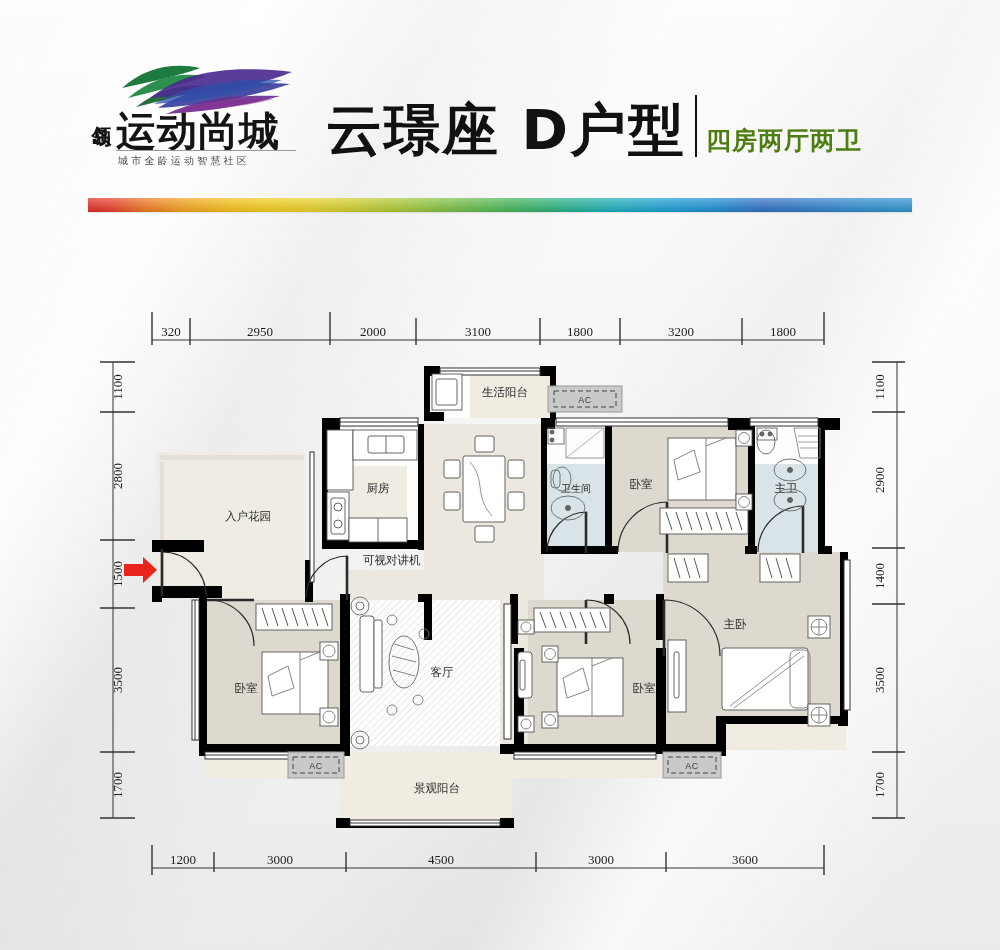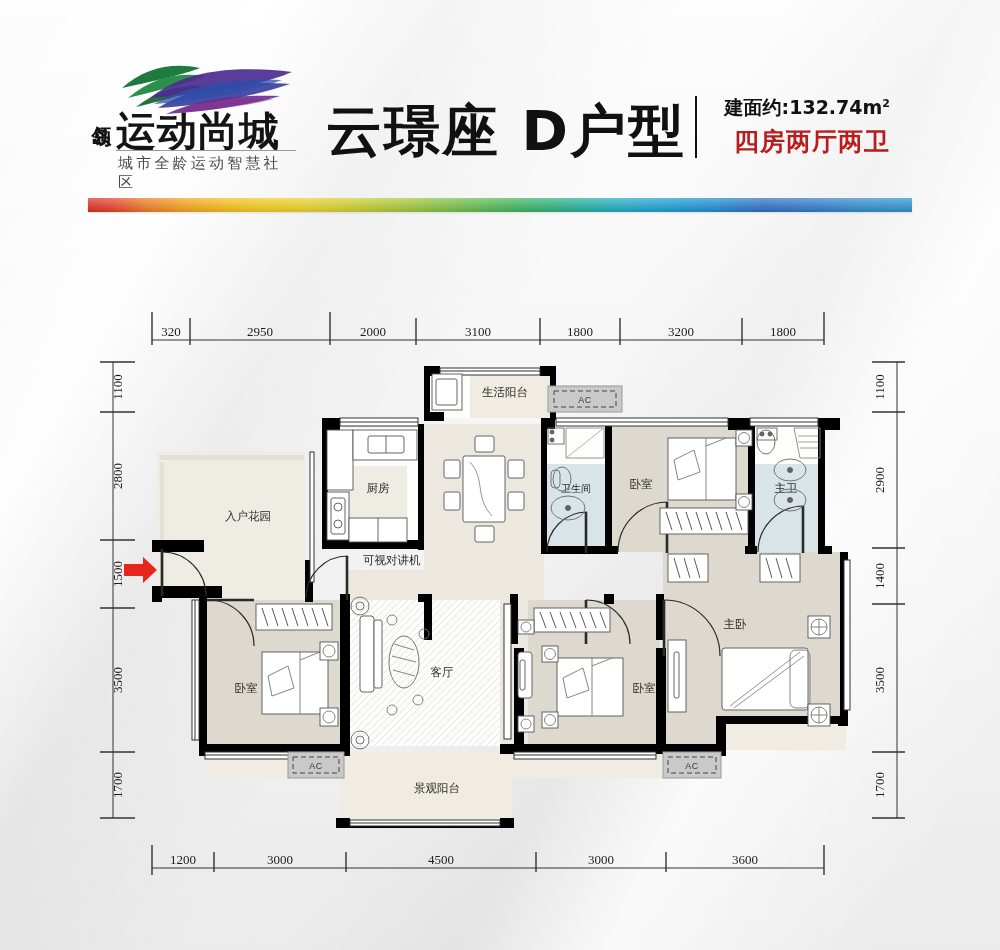--- a/index.html
+++ b/index.html
@@ -21,34 +21,34 @@
   
   .header{position:absolute;left:0;top:0;width:1000px;height:190px;}
   .logo{position:absolute;left:84px;top:58px;width:215px;height:112px;}
   .swoosh{position:absolute;left:30px;top:0;width:185px;height:58px;}
   .logo-cn{position:absolute;left:8px;top:52px;display:flex;align-items:flex-start;}
   .logo-ld{font-size:20px;line-height:20px;font-weight:bold;color:#111;
      writing-mode:vertical-rl;letter-spacing:1px;height:48px;margin-right:4px;
      font-family:"DejaVu Sans",sans-serif;}
   .logo-main{font-size:40px;line-height:42px;font-weight:bold;color:#141414;letter-spacing:1px;
      font-family:"DejaVu Sans",sans-serif;}
-  .logo-tag{position:absolute;left:34px;top:96px;width:178px;font-size:15px;color:#4a4a4a;
+  .logo-tag{position:absolute;left:34px;top:96px;width:178px;font-size:10px;color:#4a4a4a;
      letter-spacing:3.2px;font-family:"DejaVu Sans",sans-serif;}
   .logo-rule{position:absolute;left:32px;top:92px;width:180px;height:1px;background:#9a9a9a;}
 
   .title-wrap{position:absolute;left:326px;top:95px;display:flex;align-items:flex-end;text-align:right;}
   .title-main{font-size:56px;line-height:58px;font-weight:bold;color:#111;letter-spacing:2px;
      font-family:"DejaVu Sans",sans-serif;white-space:nowrap;}
   .title-div{width:2px;height:62px;background:#111;margin:0 9px 2px 9px;}
   .title-right{display:flex;flex-direction:column;justify-content:flex-end;padding-bottom:2px;}
   .title-area{font-size:19px;font-weight:bold;color:#111;white-space:nowrap;letter-spacing:0px;
      font-family:"DejaVu Sans",sans-serif;}
   .title-area sup{font-size:11px;vertical-align:super;}
-  .title-sub{font-size:25px;font-weight:bold;color:#b91c1c;letter-spacing:1px;margin-top:4px;
-     font-family:"DejaVu Sans",sans-serif;white-space:nowrap;margin-left:28px;}
+  .title-sub{font-size:25px;font-weight:bold;color:#4d7c0f;letter-spacing:1px;margin-top:4px;
+     font-family:"DejaVu Sans",sans-serif;white-space:nowrap;}
 
   .rainbow{position:absolute;left:88px;top:198px;width:824px;height:14px;
     background:linear-gradient(90deg,
       #e02a22 0%, #e8402a 3%, #f07a20 7%, #f5a51b 12%, #f7c019 17%,
       #f3cf1c 22%, #ead22a 27%, #cfd02c 32%, #a9c936 38%, #74bf46 45%,
       #3fb55c 52%, #25b28b 58%, #1eaec0 64%, #1b9fd4 70%, #1b8ed2 76%,
       #2f6fc4 82%, #2f7dc9 88%, #2e8ed0 94%, #2d93cf 100%);
     box-shadow:0 1px 2px rgba(0,0,0,.10);}
   .rainbow::after{content:"";position:absolute;inset:0;
     background:linear-gradient(180deg,rgba(255,255,255,.30),rgba(0,0,0,.10));}
@@ -87,21 +87,20 @@
         <span class="logo-main">运动尚城</span>
       </div>
       <div class="logo-rule"></div>
       <div class="logo-tag">城市全龄运动智慧社区</div>
     </div>
 
     <div class="title-wrap">
       <div class="title-main"><span>云璟座</span> <span>D户型</span></div>
       <div class="title-div"></div>
       <div class="title-right">
-        <div class="title-area"><span>建面约:132.74m</span><sup>2</sup></div>
         <div class="title-sub">四房两厅两卫</div>
       </div>
     </div>
 
     <div class="rainbow"></div>
   </div>
 
   <div class="plan">
     <svg width="1000" height="950" viewBox="0 0 1000 950">
 

